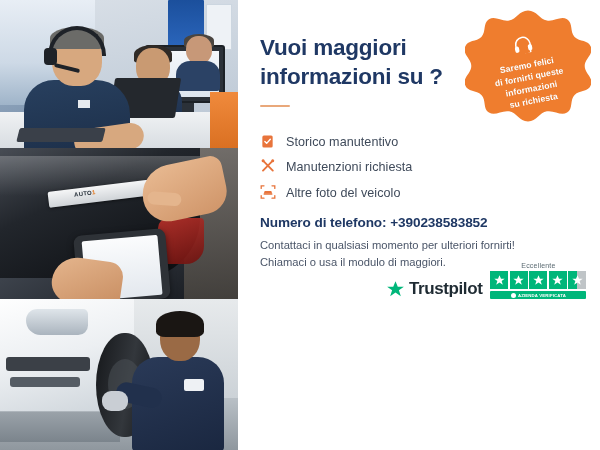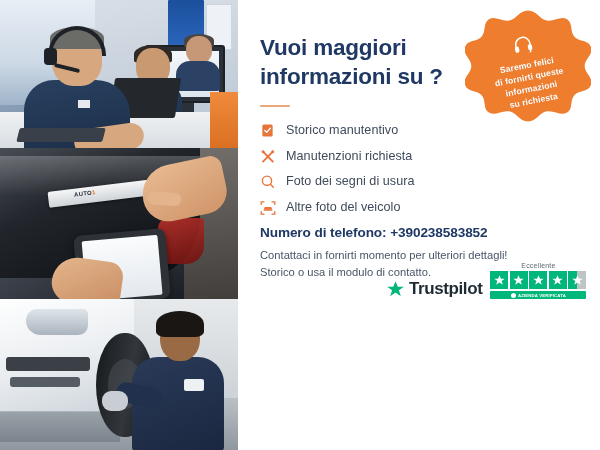--- a/index.html
+++ b/index.html
@@ -140,26 +140,26 @@
   
   .content { position:relative; flex:1; height:333px; background:#ffffff;
       padding:34px 22px 0 22px;border-radius:31px; }
 
   .headline { font-size:22.5px; line-height:1.28; font-weight:bold;
       color:#1f3864; letter-spacing:-.2px; max-width:215px; }
   .divider { margin-top:13px; width:30px; height:2.5px; background:#e9a87a;
       border-radius:2px; }
 
   .features { list-style:none; margin-top:16px; }
-  .feature { display:flex; align-items:flex-start; height:25.5px; }
+  .feature { display:flex; align-items:flex-end; height:25.5px; }
   .ficon { width:26px; flex:0 0 26px; display:flex; align-items:center;
       justify-content:flex-start; color:#e8743b; }
   .flabel { font-size:12.6px; color:#3f4a5a; letter-spacing:.05px; }
 
-  .phone { font-size:13.6px; font-weight:bold; color:#1f3864;
+  .phone { margin-top:15px; font-size:13.6px; font-weight:bold; color:#1f3864;
       letter-spacing:-.1px; }
   .subtext { margin-top:7px; font-size:11.2px; line-height:1.55; color:#4a5568; }
 
   
   .badge { position:absolute; right:9px; top:8px; width:126px; height:126px; }
   .badge .blob { position:absolute; inset:0; }
   .badge .inner { position:absolute; inset:0; display:flex; flex-direction:column;
       align-items:center; justify-content:center; transform:rotate(-11deg); }
   .badge .headset { margin-bottom:2px; }
   .badge .btext { text-align:center; color:#ffffff; font-size:8.6px; font-weight:bold;
@@ -279,50 +279,41 @@
           <svg width="16" height="16" viewBox="0 0 16 16">
             <path d="M3 2.6 L12.8 12.6" stroke="#e8743b" stroke-width="1.9" stroke-linecap="round"></path>
             <path d="M12.8 2.6 L3 12.6" stroke="#e8743b" stroke-width="1.9" stroke-linecap="round"></path>
             <circle cx="3.1" cy="2.7" r="1.5" fill="#e8743b"></circle>
             <circle cx="12.7" cy="2.7" r="1.5" fill="#e8743b"></circle>
           </svg>
         </span>
         <span class="flabel">Manutenzioni richiesta</span>
       </li>
 
-      <li class="feature">
-        <span class="ficon">
-          <svg width="16" height="16" viewBox="0 0 16 16">
-            <circle cx="7" cy="6.7" r="4.6" stroke="#e8743b" stroke-width="1.4" fill="none"></circle>
-            <path d="M10.4 10.3 L13.3 13.3" stroke="#e8743b" stroke-width="1.4" stroke-linecap="round"></path>
-          </svg>
-        </span>
-        <span class="flabel">Foto dei segni di usura</span>
-      </li>
 
       <li class="feature">
         <span class="ficon">
           <svg width="16" height="16" viewBox="0 0 16 16">
             <path d="M1.2 4.4 V1.8 H4" stroke="#e8743b" stroke-width="1.3" fill="none" stroke-linecap="round"></path>
             <path d="M12 1.8 H14.8 V4.4" stroke="#e8743b" stroke-width="1.3" fill="none" stroke-linecap="round"></path>
             <path d="M14.8 11.6 V14.2 H12" stroke="#e8743b" stroke-width="1.3" fill="none" stroke-linecap="round"></path>
             <path d="M4 14.2 H1.2 V11.6" stroke="#e8743b" stroke-width="1.3" fill="none" stroke-linecap="round"></path>
             <path d="M3.8 9.6 L4.7 7.1 H11.3 L12.2 9.6 Z" fill="#e8743b"></path>
             <rect x="3.6" y="9.3" width="8.8" height="1.5" rx=".6" fill="#e8743b"></rect>
           </svg>
         </span>
         <span class="flabel">Altre foto del veicolo</span>
       </li>
 
 
     </ul>
 
     <div class="phone">Numero di telefono: +390238583852</div>
-    <div class="subtext">Contattaci in fornirti momento per ulteriori dettagli!</div>
-    <div class="subtext" style="margin-top:0">Storico o usa il modulo di contatto.</div>
+    <div class="subtext">Contattaci in qualsiasi momento per ulteriori fornirti!</div>
+    <div class="subtext" style="margin-top:0">Chiamaci o usa il modulo di maggiori.</div>
 
     <div class="badge">
       <svg class="blob" viewBox="0 0 100 100">
         <path fill="#ef7d2e" d="M50 2 c7 0 9 7 15 8 c6 1 11-4 16-1 c5 3 2 10 6 14 c4 4 11 2 13 8 c2 6-5 9-5 15 c0 6 7 9 5 15 c-2 6-9 4-13 8 c-4 4-1 11-6 14 c-5 3-10-2-16-1 c-6 1-8 8-15 8 c-7 0-9-7-15-8 c-6-1-11 4-16 1 c-5-3-2-10-6-14 c-4-4-11-2-13-8 c-2-6 5-9 5-15 c0-6-7-9-5-15 c2-6 9-4 13-8 c4-4 1-11 6-14 c5-3 10 2 16 1 c6-1 8-8 15-8 z"></path>
       </svg>
       <div class="inner">
         <span class="headset">
           <svg width="20" height="18" viewBox="0 0 22 20">
             <path d="M3 12 V10 a8 8 0 0 1 16 0 v2" stroke="#fff" stroke-width="1.7" fill="none" stroke-linecap="round"></path>
             <rect x="1.4" y="11" width="4.6" height="7" rx="2.1" fill="#fff"></rect>

